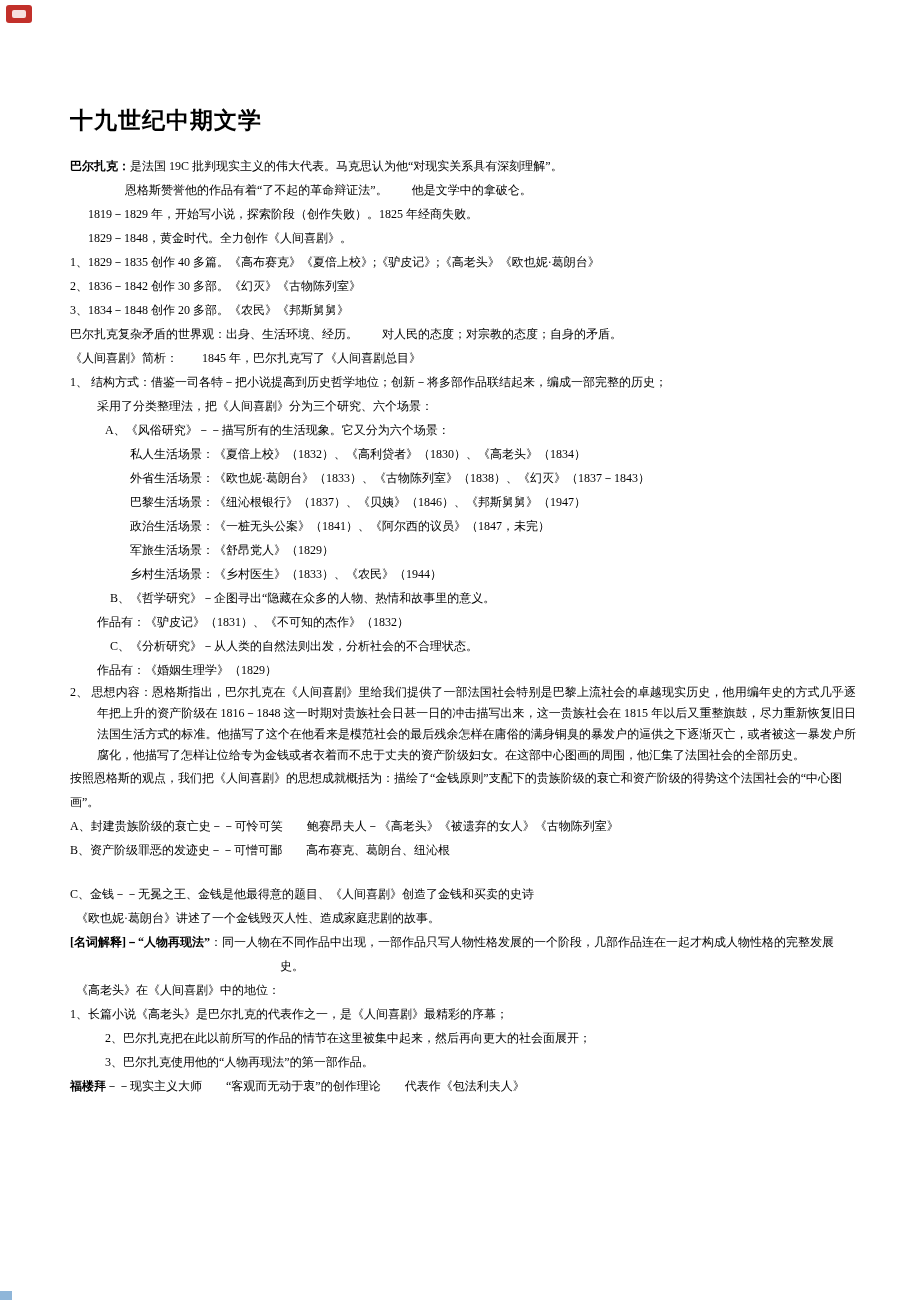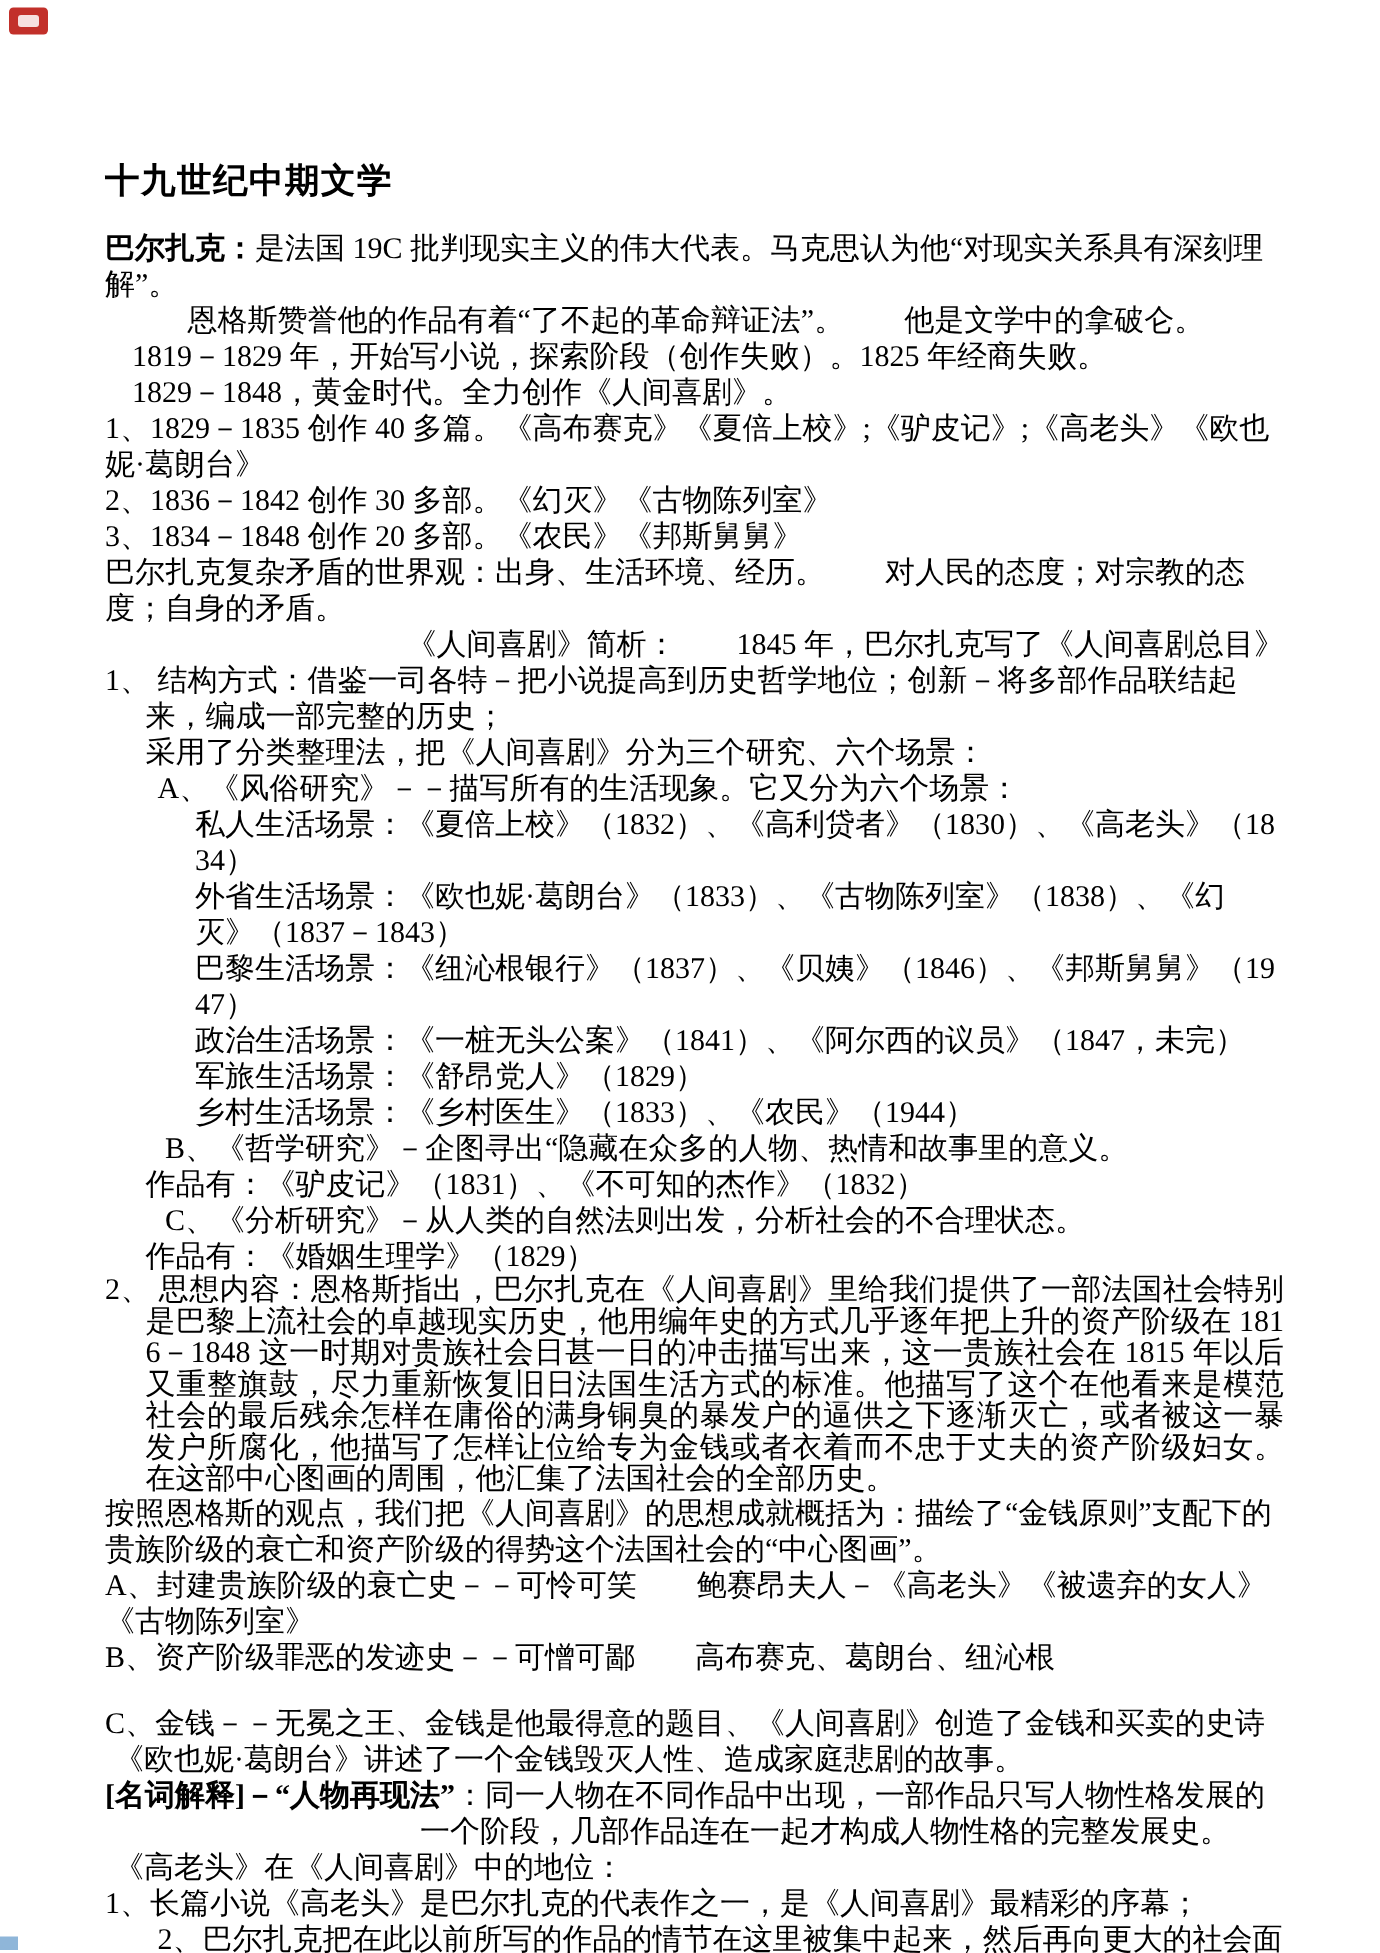--- a/index.html
+++ b/index.html
@@ -23,21 +23,21 @@
     top: 106px;
   }
   .doc-title {
     font-size: 23px;
     font-weight: bold;
     letter-spacing: 1px;
     margin: 0 0 18px 0;
     line-height: 30px;
   }
   .para {
-    font-size: 20px;
+    font-size: 12px;
     line-height: 24px;
     white-space: pre-wrap;
     word-break: break-all;
   }
   .para.dense {
     line-height: 21px;
     text-align: justify;
   }
   .bold {
     font-weight: bold;
@@ -77,21 +77,21 @@
     <h1 class="doc-title">十九世纪中期文学</h1>
     <div>
         <div class="para" style="padding-left: 0px; text-indent: 0px;"><span class="bold">巴尔扎克：</span><span>是法国 19C 批判现实主义的伟大代表。马克思认为他“对现实关系具有深刻理解”。</span></div>
         <div class="para" style="padding-left: 55px; text-indent: 0px;"><span>恩格斯赞誉他的作品有着“了不起的革命辩证法”。　　他是文学中的拿破仑。</span></div>
         <div class="para" style="padding-left: 18px; text-indent: 0px;"><span>1819－1829 年，开始写小说，探索阶段（创作失败）。1825 年经商失败。</span></div>
         <div class="para" style="padding-left: 18px; text-indent: 0px;"><span>1829－1848，黄金时代。全力创作《人间喜剧》。</span></div>
         <div class="para" style="padding-left: 0px; text-indent: 0px;"><span>1、1829－1835 创作 40 多篇。《高布赛克》《夏倍上校》;《驴皮记》;《高老头》《欧也妮·葛朗台》</span></div>
         <div class="para" style="padding-left: 0px; text-indent: 0px;"><span>2、1836－1842 创作 30 多部。《幻灭》《古物陈列室》</span></div>
         <div class="para" style="padding-left: 0px; text-indent: 0px;"><span>3、1834－1848 创作 20 多部。《农民》《邦斯舅舅》</span></div>
         <div class="para" style="padding-left: 0px; text-indent: 0px;"><span>巴尔扎克复杂矛盾的世界观：出身、生活环境、经历。　　对人民的态度；对宗教的态度；自身的矛盾。</span></div>
-        <div class="para" style="padding-left: 0px; text-indent: 0px; text-align: right;"><span>《人间喜剧》简析：　　1845 年，巴尔扎克写了《人间喜剧总目》</span></div>
+        <div class="para" style="padding-left: 0px; text-indent: 0px;"><span>《人间喜剧》简析：　　1845 年，巴尔扎克写了《人间喜剧总目》</span></div>
         <div class="para" style="padding-left: 27px; text-indent: -27px;"><span>1、 结构方式：借鉴一司各特－把小说提高到历史哲学地位；创新－将多部作品联结起来，编成一部完整的历史；</span></div>
         <div class="para" style="padding-left: 27px; text-indent: 0px;"><span>采用了分类整理法，把《人间喜剧》分为三个研究、六个场景：</span></div>
         <div class="para" style="padding-left: 35px; text-indent: 0px;"><span>A、《风俗研究》－－描写所有的生活现象。它又分为六个场景：</span></div>
         <div class="para" style="padding-left: 60px; text-indent: 0px;"><span>私人生活场景：《夏倍上校》（1832）、《高利贷者》（1830）、《高老头》（1834）</span></div>
         <div class="para" style="padding-left: 60px; text-indent: 0px;"><span>外省生活场景：《欧也妮·葛朗台》（1833）、《古物陈列室》（1838）、《幻灭》（1837－1843）</span></div>
         <div class="para" style="padding-left: 60px; text-indent: 0px;"><span>巴黎生活场景：《纽沁根银行》（1837）、《贝姨》（1846）、《邦斯舅舅》（1947）</span></div>
         <div class="para" style="padding-left: 60px; text-indent: 0px;"><span>政治生活场景：《一桩无头公案》（1841）、《阿尔西的议员》（1847，未完）</span></div>
         <div class="para" style="padding-left: 60px; text-indent: 0px;"><span>军旅生活场景：《舒昂党人》（1829）</span></div>
         <div class="para" style="padding-left: 60px; text-indent: 0px;"><span>乡村生活场景：《乡村医生》（1833）、《农民》（1944）</span></div>
         <div class="para" style="padding-left: 40px; text-indent: 0px;"><span>B、《哲学研究》－企图寻出“隐藏在众多的人物、热情和故事里的意义。</span></div>

